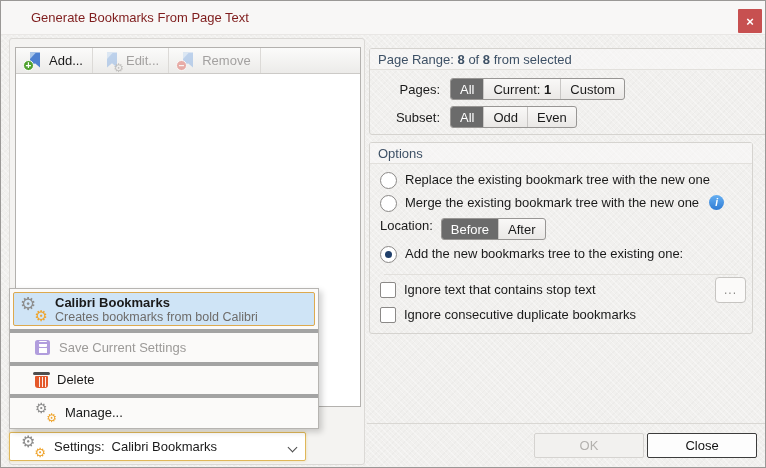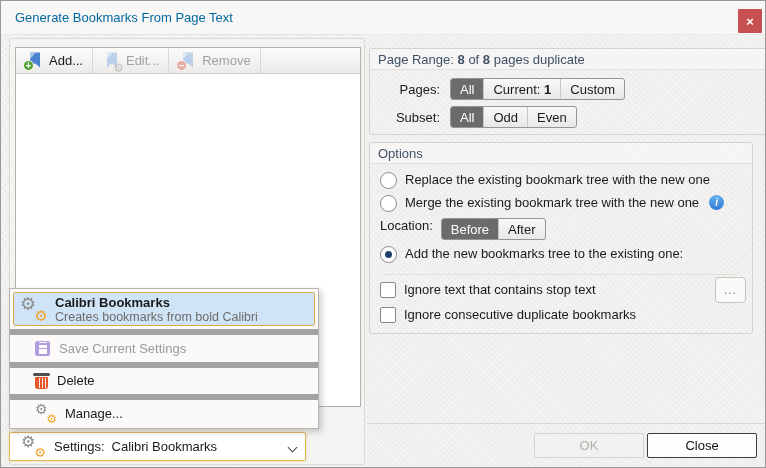--- a/index.html
+++ b/index.html
@@ -9,21 +9,21 @@
     border:1px solid #9a9896;
     background:
       repeating-linear-gradient(45deg, rgba(255,255,255,.35) 0 1px, transparent 1px 4px),
       repeating-linear-gradient(-45deg, rgba(0,0,0,.018) 0 1px, transparent 1px 4px),
       #f1f0ee;
     color:#1a1a1a; font-size:13px;
   }
   
   .titlebar { position:absolute; left:0; top:0; width:766px; height:34px;
     background:#f8f7f6; border-bottom:1px solid #e9e7e5; }
-  .title { position:absolute; left:14px; top:0; line-height:34px; font-size:13px; color:#0369a1; }
+  .title { position:absolute; left:30px; top:0; line-height:34px; font-size:13px; color:#7f1d1d; }
   .close-btn { position:absolute; left:737px; top:8px; width:24px; height:24px;
     background:#c75050; border-radius:1px; display:flex; align-items:center; justify-content:center;
     color:#fff; font-size:13px; font-weight:bold; cursor:default; }
   
   .left-container { position:absolute; left:8px; top:37px; width:356px; height:427px;
     background:#f4f3f1; border:1px solid #dbd9d6; border-radius:3px; }
   .list-frame { position:absolute; left:14px; top:46px; width:346px; height:360px;
     border:1px solid #b3b1ae; background:#fff; }
   .toolbar { position:absolute; left:0; top:0; width:344px; height:26px;
     background:linear-gradient(#fbfbfa,#ecebe9); border-bottom:1px solid #cccac7; display:flex; }
@@ -84,21 +84,21 @@
   .icon-trash::after { content:""; position:absolute; inset:1px 2px; 
     background:repeating-linear-gradient(90deg, transparent 0 2px, rgba(255,255,255,.9) 2px 3px); }
   
   .menu { position:absolute; left:8px; top:287px; width:310px; height:141px; z-index:30;
     background:#fbfaf9; border:1px solid #b6b4b1; box-shadow:3px 3px 6px rgba(0,0,0,.18); }
   .menu-hl { margin:3px; height:34px; background:#cfe4f6; border:1px solid #dda94e; border-radius:2px;
     display:flex; align-items:center; gap:8px; padding:0 6px; }
   .menu-hl .t1 { font-weight:bold; font-size:13px; color:#1a1a1a; line-height:15px; }
   .menu-hl .t2 { font-size:12.5px; color:#6e6c6a; line-height:14px; }
   .menu-row { height:32.5px; display:flex; align-items:center; gap:9px; padding-left:25px;
-    border-top:6px solid #a3a3a3; font-size:13px; }
+    border-top:4px solid #a3a3a3; font-size:13px; }
   .menu-row.disabled { color:#9c9a98; }
   
   .settings-bar { position:absolute; left:8px; top:431px; width:297px; height:29px; z-index:20;
     background:#fff; border:1px solid #dfb759; border-radius:2px; box-shadow:0 0 3px rgba(226,181,74,.45);
     display:flex; align-items:center; gap:9px; padding-left:11px; font-size:13px; }
   .chevron { position:absolute; right:9px; top:11px; width:8px; height:8px; }
   .chevron::before { content:""; position:absolute; left:1px; top:0; width:6px; height:6px;
     border-right:1.6px solid #4a4a4a; border-bottom:1.6px solid #4a4a4a; transform:rotate(45deg); }
   
   .footer-line { position:absolute; left:366px; top:422px; width:400px; border-top:1px solid #d9d7d3; }
@@ -154,21 +154,21 @@
       </div>
     </div>
   </div>
 
   <div class="group group1">
     <div class="group-header">
       <span>Page Range:</span>&nbsp;
       <b>8</b>&nbsp;
       <span>of</span>&nbsp;
       <b>8</b>&nbsp;
-      <span>pages duplicate</span>
+      <span>from selected</span>
     </div>
     <div class="prow" style="margin-top:8px;">
       <span class="plabel">Pages:</span>
       <span class="seg">
         <span class="seg-item sel">All</span>
         <span class="seg-item">
           <span>Current:</span>&nbsp;<b>1</b>
         </span>
         <span class="seg-item">Custom</span>
       </span>

